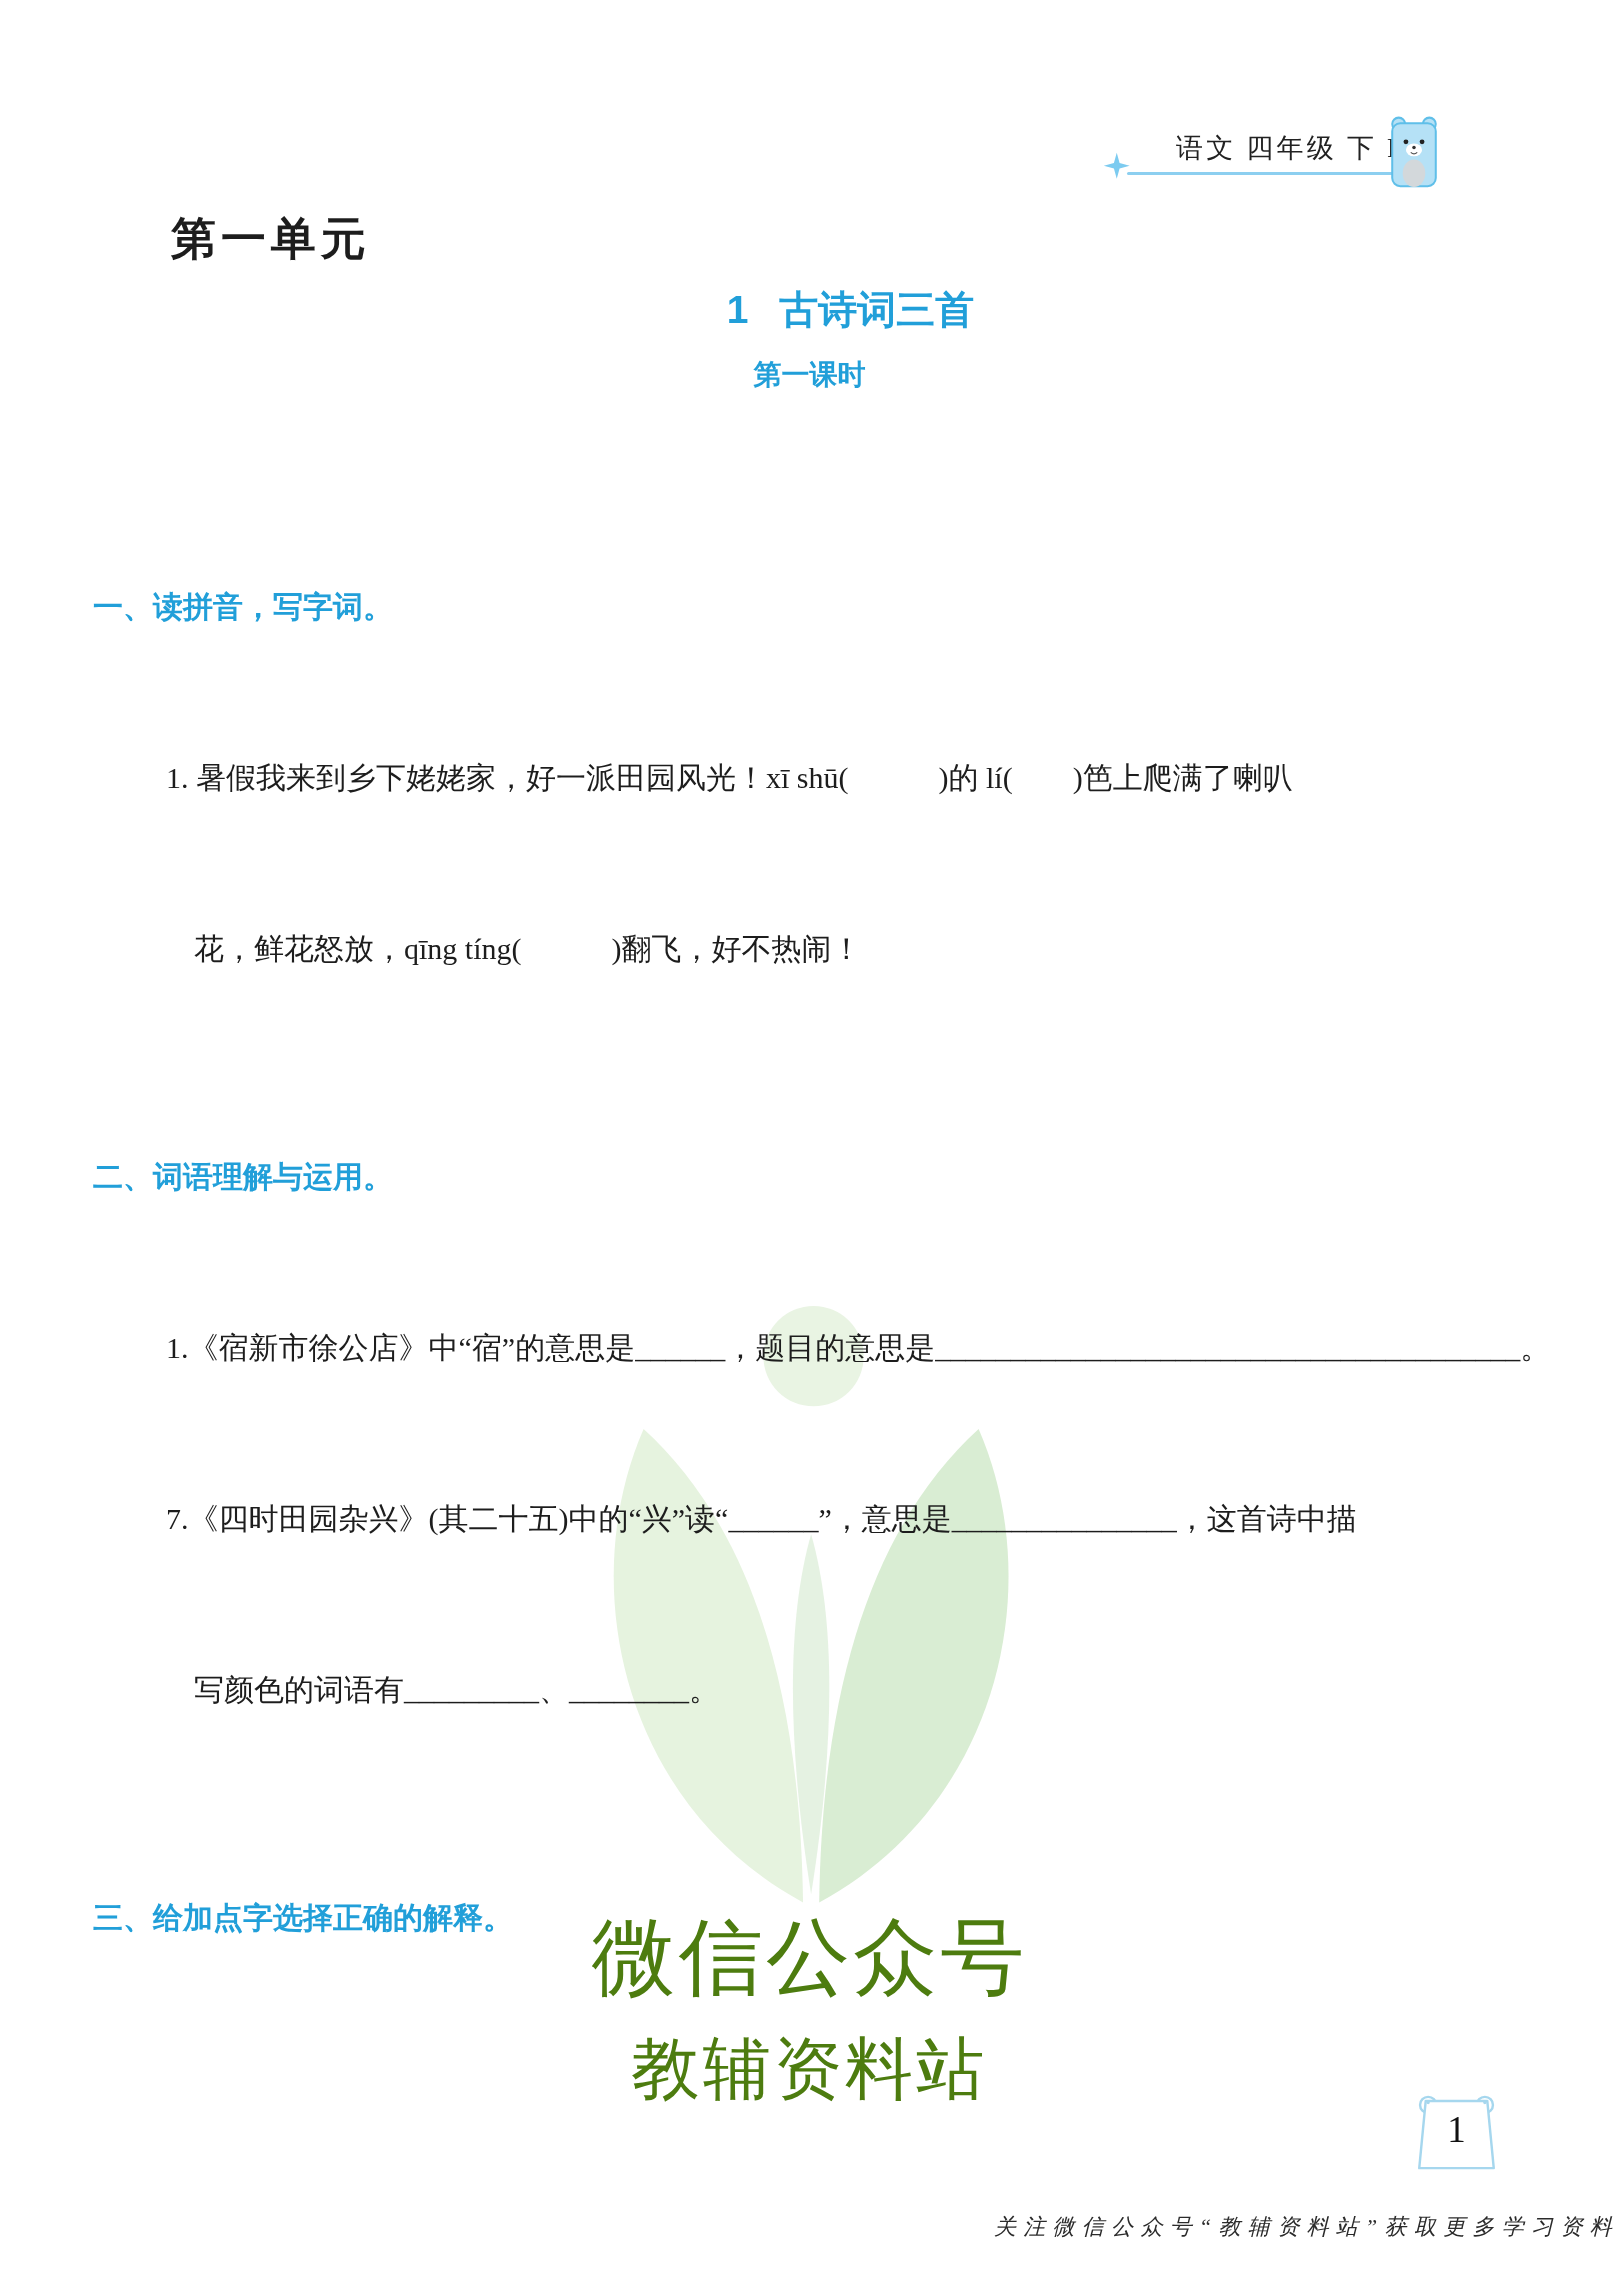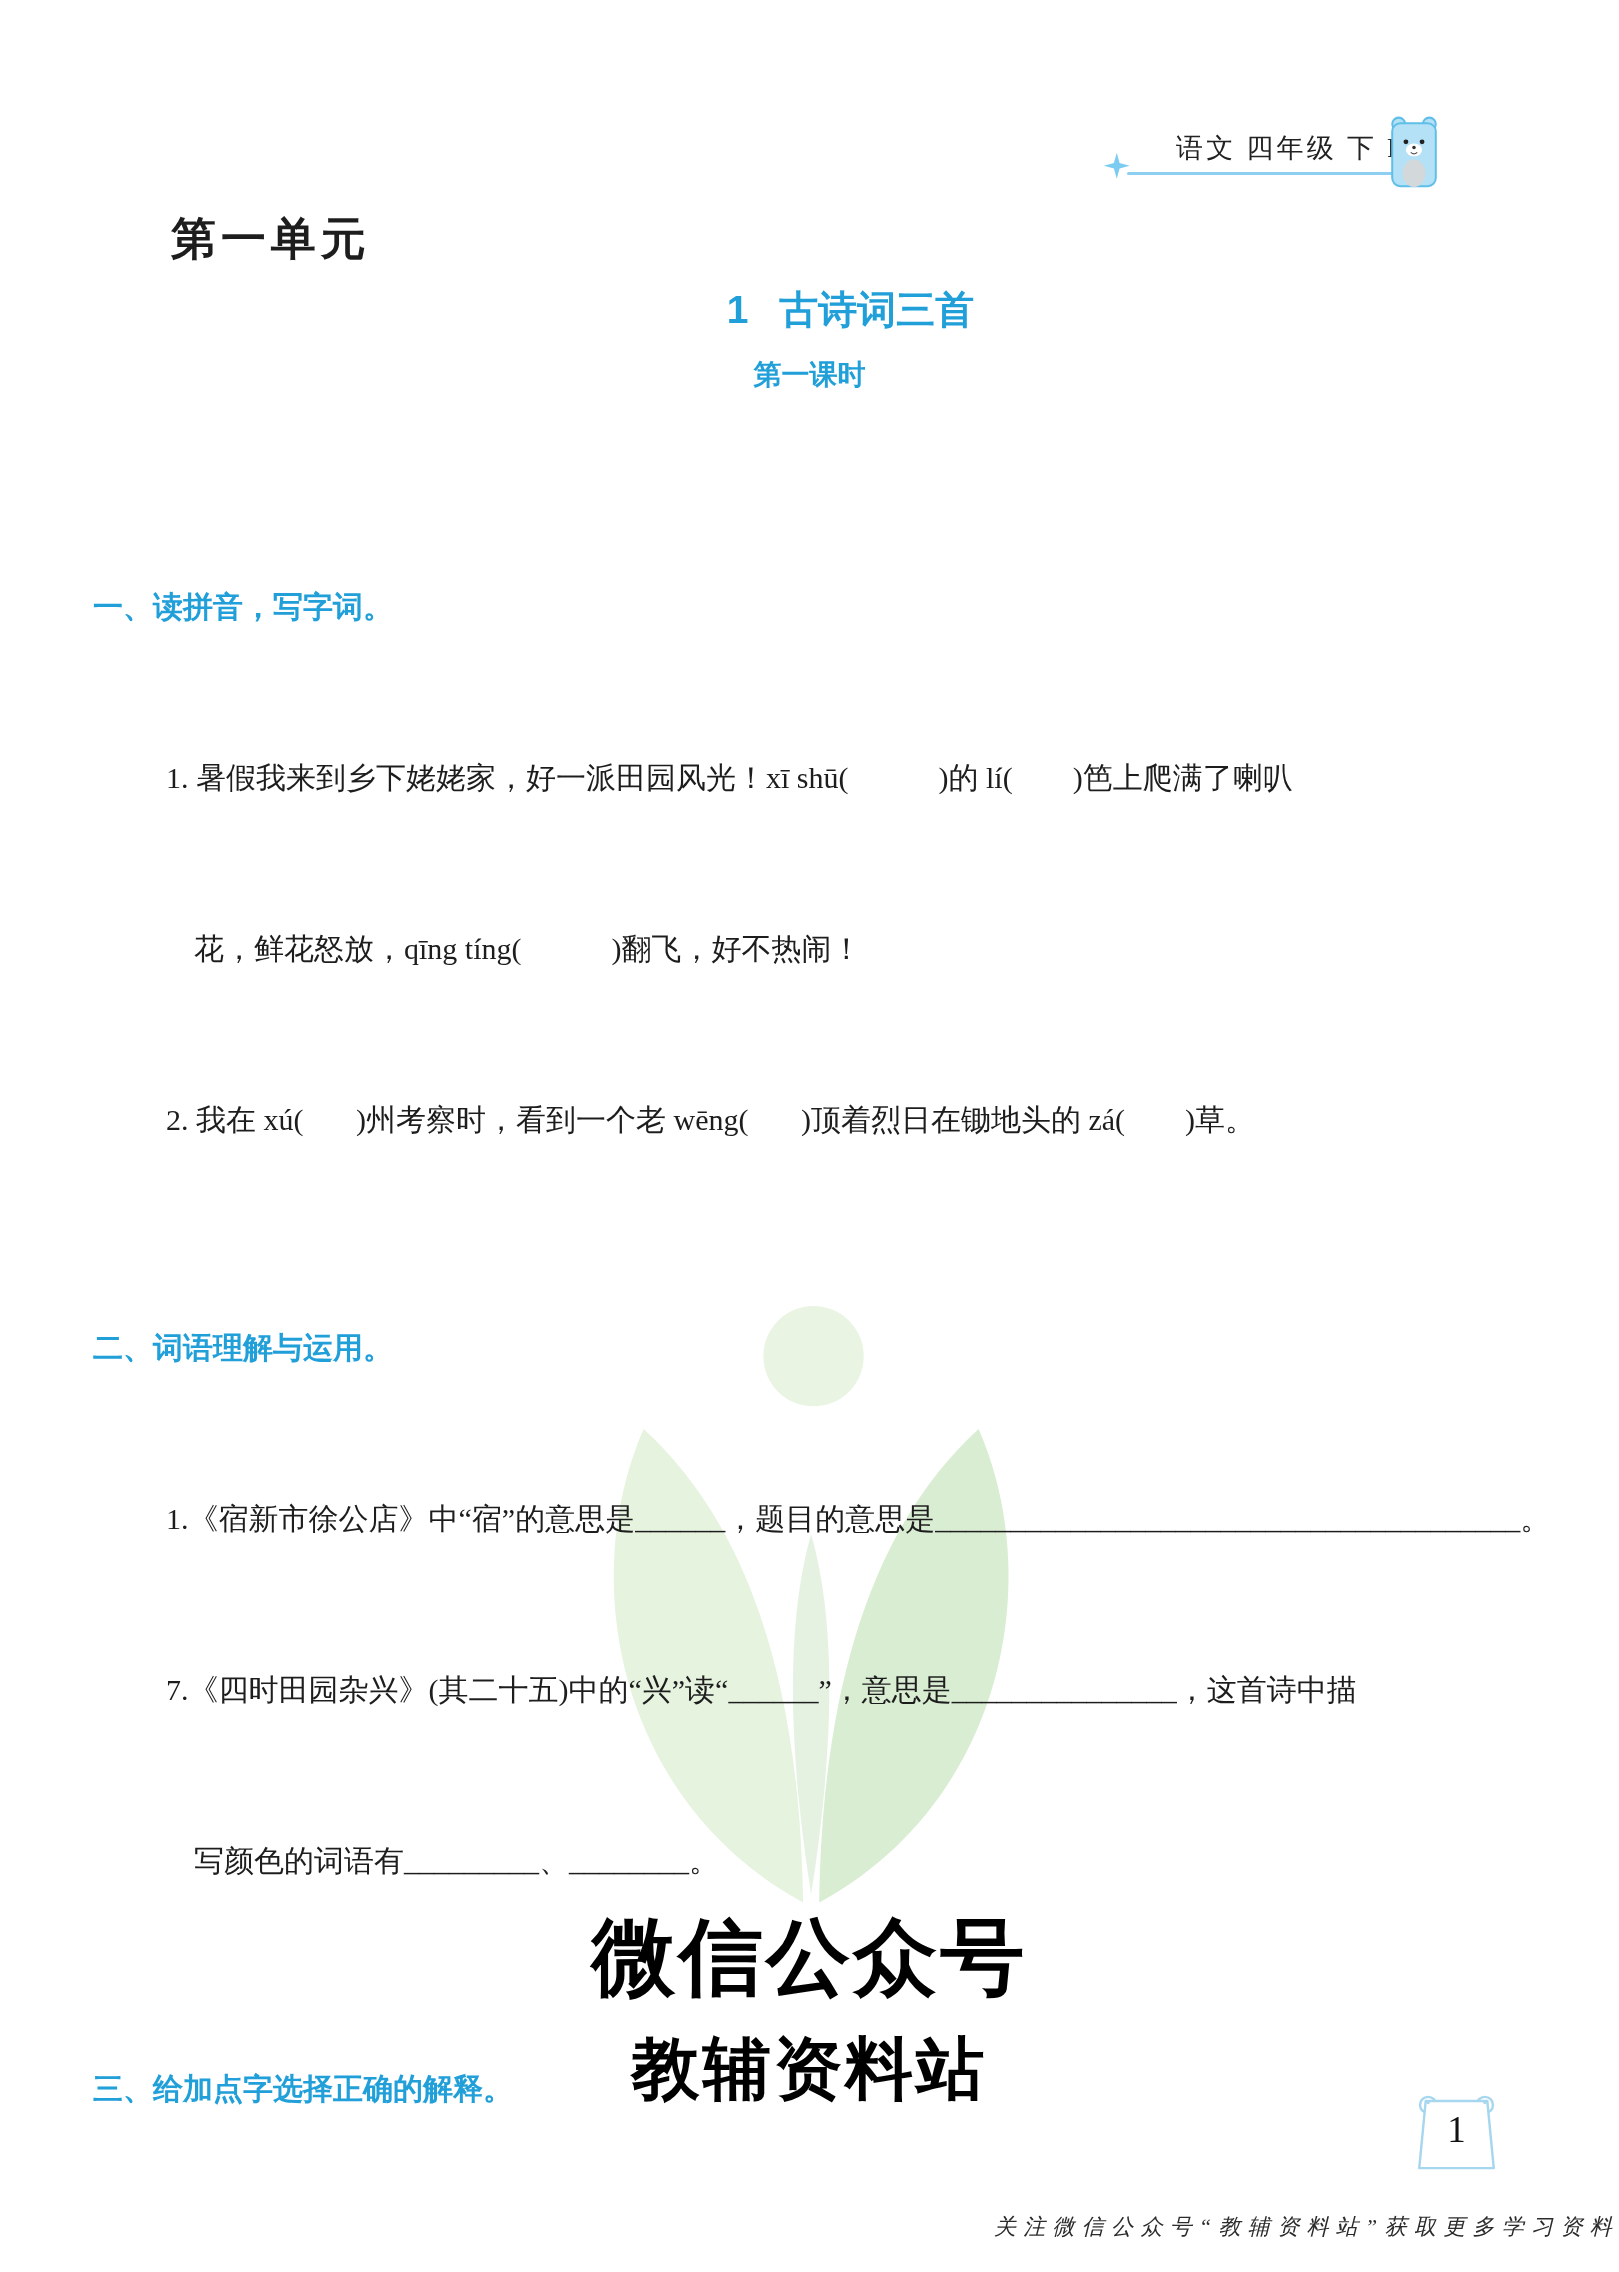--- a/index.html
+++ b/index.html
@@ -3,21 +3,21 @@
 <meta charset="utf-8">
 <style>
   html,body{margin:0;padding:0;background:#ffffff;}
   .page{position:relative;width:1619px;height:2273px;background:#ffffff;overflow:hidden;
         font-family:"Liberation Serif","DejaVu Serif",serif;color:#1d1d1d;}
 
   
   .wm{position:absolute;z-index:0;}
   .wm-leaf{left:502px;top:1279px;}
   .wm-text{left:0;width:1619px;text-align:center;font-family:"Liberation Sans",sans-serif;
-           font-weight:700;color:#000000;letter-spacing:3.2px;}
+           font-weight:400;color:#4d7c0f;letter-spacing:3.2px;}
   .wm-text-1{top:1901px;font-size:84px;}
   .wm-text-2{top:2024px;font-size:68px;}
 
   
   .header-label{position:absolute;left:1176px;top:130px;font-size:27px;letter-spacing:3.2px;
                 color:#222;z-index:2;white-space:pre;}
   .header-rule{position:absolute;left:1127px;top:172px;width:274px;height:3.2px;
                background:#8ccff0;border-radius:1.6px;z-index:1;}
   .sparkle{position:absolute;left:1103px;top:152px;z-index:2;}
   .bear{position:absolute;left:1389px;top:115px;z-index:2;}
@@ -92,21 +92,20 @@
   <div class="lesson-line">
     <span class="lesson-number">1</span><span>古诗词三首</span>
   </div>
   <div class="session-line">第一课时</div>
 
   <div class="content">
 
     <div class="line sec-head">一、读拼音，写字词。</div>
     <div class="line item">1. 暑假我来到乡下姥姥家，好一派田园风光！xī shū(            )的 lí(        )笆上爬满了喇叭</div>
     <div class="line cont">花，鲜花怒放，qīng tíng(            )翻飞，好不热闹！</div>
-    <div class="line item">2. 我在 xú(       )州考察时，看到一个老 wēng(       )顶着烈日在锄地头的 zá(        )草。</div>
 
     <div class="line sec-head">二、词语理解与运用。</div>
     <div class="line item">1.《宿新市徐公店》中“宿”的意思是______，题目的意思是_______________________________________。</div>
     <div class="line item">7.《四时田园杂兴》(其二十五)中的“兴”读“______”，意思是_______________，这首诗中描</div>
     <div class="line cont">写颜色的词语有_________、________。</div>
 
     <div class="line sec-head">三、给加点字选择正确的解释。</div>
 
     
     

